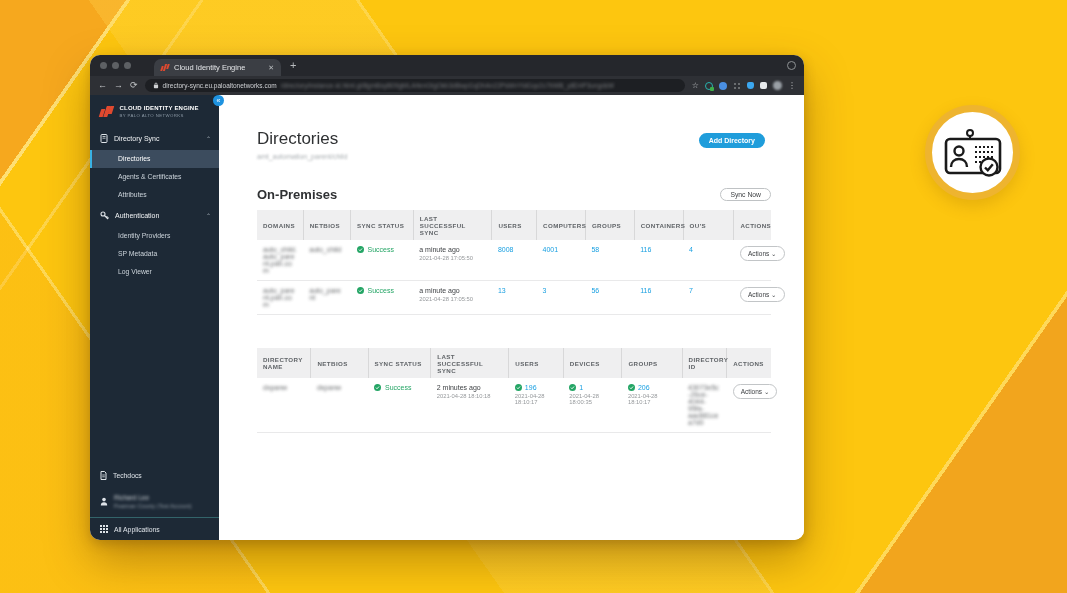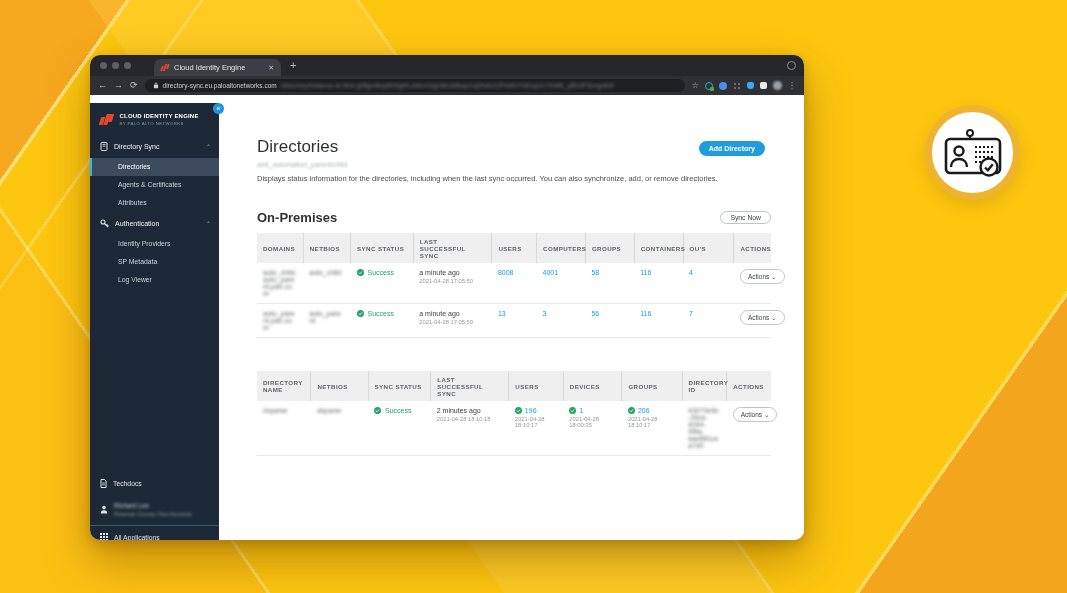--- a/index.html
+++ b/index.html
@@ -67,21 +67,21 @@
   .ext-dots { width:8px; height:8px; background:
       radial-gradient(circle 1px at 2px 2px, #6a6d70 99%, transparent),
       radial-gradient(circle 1px at 6px 2px, #6a6d70 99%, transparent),
       radial-gradient(circle 1px at 2px 6px, #6a6d70 99%, transparent),
       radial-gradient(circle 1px at 6px 6px, #6a6d70 99%, transparent); }
   .ext-shield { width:7px; height:7px; background:#3ba7f0; border-radius:2px 2px 50% 50%; }
   .ext-puzzle { width:7px; height:7px; background:#e8eaec; border-radius:2px; }
   .ext-avatar { width:9px; height:9px; background:#9aa0a6; border-radius:50%; filter:blur(1px); }
   .ext-menu { color:#c3c5c8; font-size:8px; letter-spacing:0; }
   
-  .content { display:flex; height:445px; position:relative;margin-top:8px; }
+  .content { display:flex; height:445px; position:relative; }
   .collapse-badge {
     position:absolute; left:123px; top:0px; width:11px; height:11px; border-radius:50%;
     background:#1f93e0; color:#fff; font-size:7px; display:flex; align-items:center; justify-content:center;
     z-index:5; line-height:1;
   }
   
   .sidebar { width:129px; background:#1d2936; color:#dfe4e9; display:flex; flex-direction:column; flex-shrink:0; }
   .logo-block { display:flex; gap:6px; padding:10px 8px 9px 10px; align-items:center; }
   .logo-mark i { width:3.5px; }
   .logo-mark i:nth-child(1){height:8px; margin-top:3px;}
@@ -285,21 +285,20 @@
           <span>All Applications</span>
         </div>
       </div>
     </div>
 
     <div class="main">
       <button class="add-btn">Add Directory</button>
       <div class="main-inner">
         <div class="page-title">Directories</div>
         <div class="page-subtitle blur-soft">amt_automation_parent/child</div>
-        <div class="page-desc">Displays status information for the directories, including when the last sync occurred. You can also synchronize, add, or remove directories.</div>
 
         <div class="section">
           <div class="section-head">
             <span class="section-title">On-Premises</span>
             <button class="pill-btn">Sync Now</button>
           </div>
           <table>
             <colgroup>
               <col style="width:9.0%">
                 <col style="width:9.2%">

